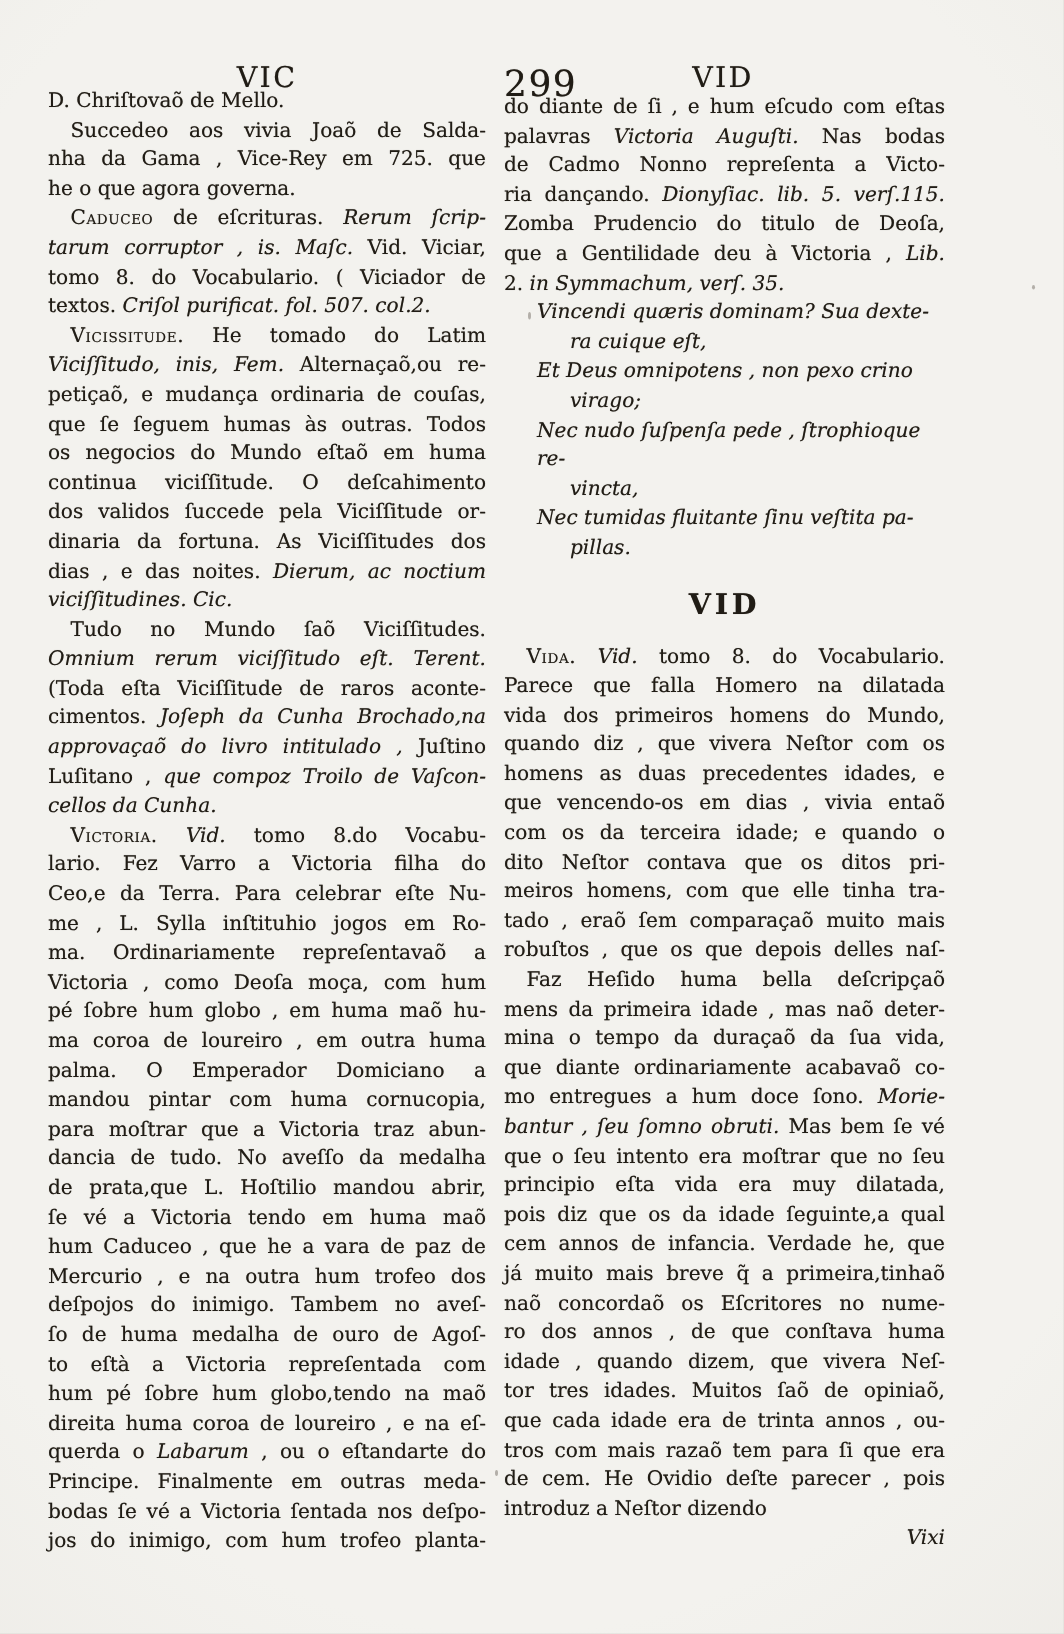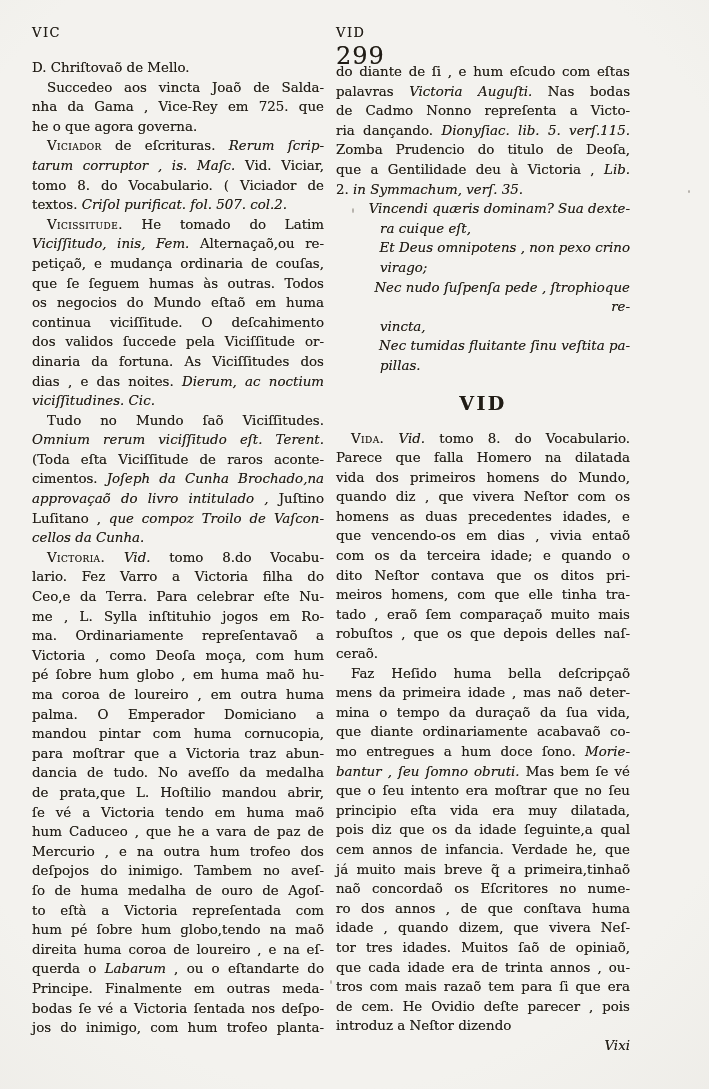--- a/index.html
+++ b/index.html
@@ -8,43 +8,43 @@
     background:#dcdad5;
     font-family:"DejaVu Serif", "Liberation Serif", serif;
   }
   .page{
     position:relative;width:709px;height:1089px;overflow:hidden;
     background:radial-gradient(ellipse 120% 100% at 48% 45%, #f3f2ee 55%, #eae8e3 85%, #e0deda 100%);
     color:#201c15;
     text-shadow:0 0 0.45px rgba(32,26,14,0.55);
   }
   .runhead{
-    position:absolute;top:25px;height:24px;
-    font-size:13px;letter-spacing:1.5px;
-    text-align:left;
+    position:absolute;top:41px;height:24px;
+    font-size:19px;letter-spacing:1.5px;
+    text-align:center;
   }
   .runhead-left{left:32px;width:292px;}
   .runhead-right{left:336px;width:292px;}
   .pagenum{
     position:absolute;top:42px;left:336px;width:294px;
     font-size:24px;text-align:left;letter-spacing:1px;
   }
   .col{
     position:absolute;top:58px;
     font-size:13.4px;line-height:19.6px;
   }
   .col-left{left:32px;width:292px;}
   .col-right{left:336px;width:294px;top:62px;}
   .line{min-height:19.6px;white-space:normal;}
   .al-j{text-align:justify;text-align-last:justify;}
   .al-l{text-align:left;}
   .al-c{text-align:center;text-align-last:center;}
   .al-r{text-align:right;text-align-last:right;}
   .ind-1{padding-left:15px;}
-  .ind-2{padding-left:22px;text-align:right;}
+  .ind-2{padding-left:22px;}
   .ind-3{padding-left:44px;}
   .seg-r{font-style:normal;}
   .seg-i{font-style:italic;}
   .seg-sc{font-variant:small-caps;letter-spacing:0.4px;}
   .heading-line{
     font-size:19px;line-height:22px;letter-spacing:2.5px;
     font-weight:bold;
     margin:16px 0 15px 0;
   }
   
@@ -56,24 +56,24 @@
 <div class="page">
 
   <div class="runhead runhead-left">VIC</div>
 
   <div class="runhead runhead-right">VID</div>
 
   <div class="pagenum">299</div>
 
   <div class="col col-left">
       <div class="line al-l"><span class="seg-r">D. Chriſtovaõ de Mello.</span></div>
-      <div class="line al-j ind-1"><span class="seg-r">Succedeo aos vincta Joaõ de Salda-</span></div>
+      <div class="line al-j ind-1"><span class="seg-r">Succedeo aos vivia Joaõ de Salda-</span></div>
       <div class="line al-j"><span class="seg-r">nha da Gama , Vice-Rey em 725. que</span></div>
       <div class="line al-l"><span class="seg-r">he o que agora governa.</span></div>
-      <div class="line al-j ind-1"><span class="seg-sc">Viciador</span><span class="seg-r"> de eſcrituras. </span><span class="seg-i">Rerum ſcrip-</span></div>
+      <div class="line al-j ind-1"><span class="seg-sc">Caduceo</span><span class="seg-r"> de eſcrituras. </span><span class="seg-i">Rerum ſcrip-</span></div>
       <div class="line al-j"><span class="seg-i">tarum corruptor , is. Maſc. </span><span class="seg-r">Vid. Viciar,</span></div>
       <div class="line al-j"><span class="seg-r">tomo 8. do Vocabulario. ( Viciador de</span></div>
       <div class="line al-l"><span class="seg-r">textos. </span><span class="seg-i">Criſol purificat. fol. 507. col.2.</span></div>
       <div class="line al-j ind-1"><span class="seg-sc">Vicissitude.</span><span class="seg-r"> He tomado do Latim</span></div>
       <div class="line al-j"><span class="seg-i">Viciſſitudo, inis, Fem.</span><span class="seg-r"> Alternaçaõ,ou re-</span></div>
       <div class="line al-j"><span class="seg-r">petiçaõ, e mudança ordinaria de couſas,</span></div>
       <div class="line al-j"><span class="seg-r">que ſe ſeguem humas às outras. Todos</span></div>
       <div class="line al-j"><span class="seg-r">os negocios do Mundo eſtaõ em huma</span></div>
       <div class="line al-j"><span class="seg-r">continua viciſſitude. O deſcahimento</span></div>
       <div class="line al-j"><span class="seg-r">dos validos ſuccede pela Viciſſitude or-</span></div>
@@ -135,21 +135,20 @@
       <div class="line al-j"><span class="seg-r">Parece que falla Homero na dilatada</span></div>
       <div class="line al-j"><span class="seg-r">vida dos primeiros homens do Mundo,</span></div>
       <div class="line al-j"><span class="seg-r">quando diz , que vivera Neſtor com os</span></div>
       <div class="line al-j"><span class="seg-r">homens as duas precedentes idades, e</span></div>
       <div class="line al-j"><span class="seg-r">que vencendo-os em dias , vivia entaõ</span></div>
       <div class="line al-j"><span class="seg-r">com os da terceira idade; e quando o</span></div>
       <div class="line al-j"><span class="seg-r">dito Neſtor contava que os ditos pri-</span></div>
       <div class="line al-j"><span class="seg-r">meiros homens, com que elle tinha tra-</span></div>
       <div class="line al-j"><span class="seg-r">tado , eraõ ſem comparaçaõ muito mais</span></div>
       <div class="line al-j"><span class="seg-r">robuſtos , que os que depois delles naſ-</span></div>
-      <div class="line al-l"><span class="seg-r">ceraõ.</span></div>
       <div class="line al-j ind-1"><span class="seg-r">Faz Heſido huma bella deſcripçaõ</span></div>
       <div class="line al-j"><span class="seg-r">mens da primeira idade , mas naõ deter-</span></div>
       <div class="line al-j"><span class="seg-r">mina o tempo da duraçaõ da ſua vida,</span></div>
       <div class="line al-j"><span class="seg-r">que diante ordinariamente acabavaõ co-</span></div>
       <div class="line al-j"><span class="seg-r">mo entregues a hum doce ſono. </span><span class="seg-i">Morie-</span></div>
       <div class="line al-j"><span class="seg-i">bantur , ſeu ſomno obruti.</span><span class="seg-r"> Mas bem ſe vé</span></div>
       <div class="line al-j"><span class="seg-r">que o ſeu intento era moſtrar que no ſeu</span></div>
       <div class="line al-j"><span class="seg-r">principio eſta vida era muy dilatada,</span></div>
       <div class="line al-j"><span class="seg-r">pois diz que os da idade ſeguinte,a qual</span></div>
       <div class="line al-j"><span class="seg-r">cem annos de infancia. Verdade he, que</span></div>

